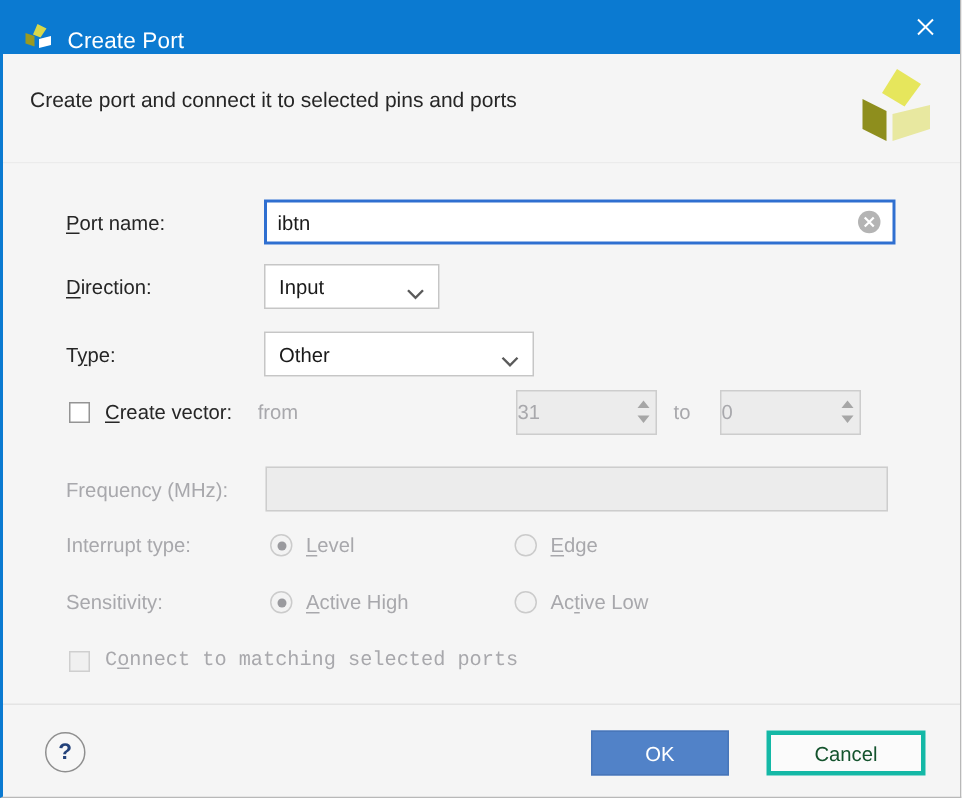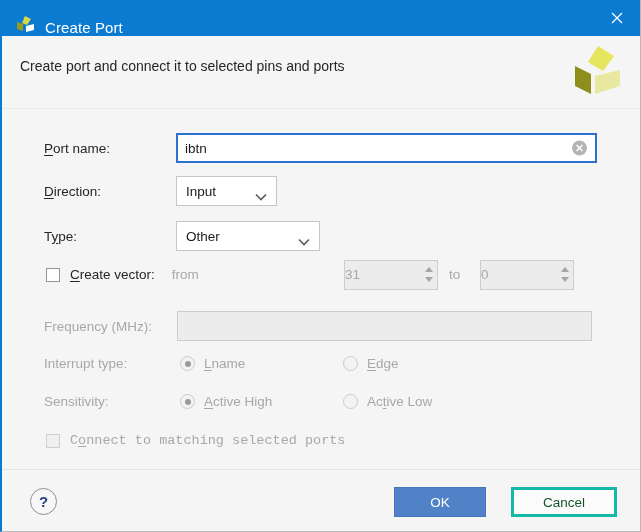--- a/index.html
+++ b/index.html
@@ -339,33 +339,33 @@
           <svg viewBox="0 0 17 17" width="17" height="17">
             <circle cx="8.5" cy="8.5" r="7.5" fill="#b4b4b4"></circle>
             <path d="M5.5 5.5 L11.5 11.5 M11.5 5.5 L5.5 11.5" stroke="#ffffff" stroke-width="1.5" fill="none"></path>
           </svg>
         </span>
       </div>
     </div>
 
     <div class="row" style="top:67px;">
       <div class="label" style="margin-left:42px; width:132px;"><span class="mn">D</span><span>irection:</span></div>
-      <div class="combo" style="width:101px;">
+      <div class="combo" style="width:117px;">
         <span class="combo-value">Input</span>
         <span class="combo-arrow">
           <svg viewBox="0 0 12 8" width="12" height="8">
             <path d="M1 1.5 L6 6.5 L11 1.5" stroke="#5a5a5a" stroke-width="1.6" fill="none"></path>
           </svg>
         </span>
       </div>
     </div>
 
     <div class="row" style="top:112px;">
       <div class="label" style="margin-left:42px; width:132px;"><span>T</span><span class="mn">y</span><span>pe:</span></div>
-      <div class="combo" style="width:144px;">
+      <div class="combo" style="width:180px;">
         <span class="combo-value">Other</span>
         <span class="combo-arrow">
           <svg viewBox="0 0 12 8" width="12" height="8">
             <path d="M1 1.5 L6 6.5 L11 1.5" stroke="#5a5a5a" stroke-width="1.6" fill="none"></path>
           </svg>
         </span>
       </div>
     </div>
 
     <div class="row" style="top:158px;">
@@ -390,21 +390,21 @@
     </div>
 
     <div class="row" style="top:202px;">
       <div class="label disabled" style="margin-left:42px; width:133px;">Frequency (MHz):</div>
       <div class="input-disabled" style="width:415px;"></div>
     </div>
 
     <div class="row" style="top:247px;">
       <div class="label disabled" style="margin-left:42px; width:136px;">Interrupt type:</div>
       <div class="radio checked"></div>
-      <div class="label disabled" style="margin-left:9px;"><span class="mn">L</span><span>name</span></div>
+      <div class="label disabled" style="margin-left:9px;"><span class="mn">L</span><span>evel</span></div>
       <div class="radio" style="position:absolute; left:341px;"></div>
       <div class="label disabled" style="position:absolute; left:365px;"><span class="mn">E</span><span>dge</span></div>
     </div>
 
     <div class="row" style="top:285px;">
       <div class="label disabled" style="margin-left:42px; width:136px;">Sensitivity:</div>
       <div class="radio checked"></div>
       <div class="label disabled" style="margin-left:9px;"><span class="mn">A</span><span>ctive High</span></div>
       <div class="radio" style="position:absolute; left:341px;"></div>
       <div class="label disabled" style="position:absolute; left:365px;"><span>Ac</span><span class="mn">t</span><span>ive Low</span></div>

